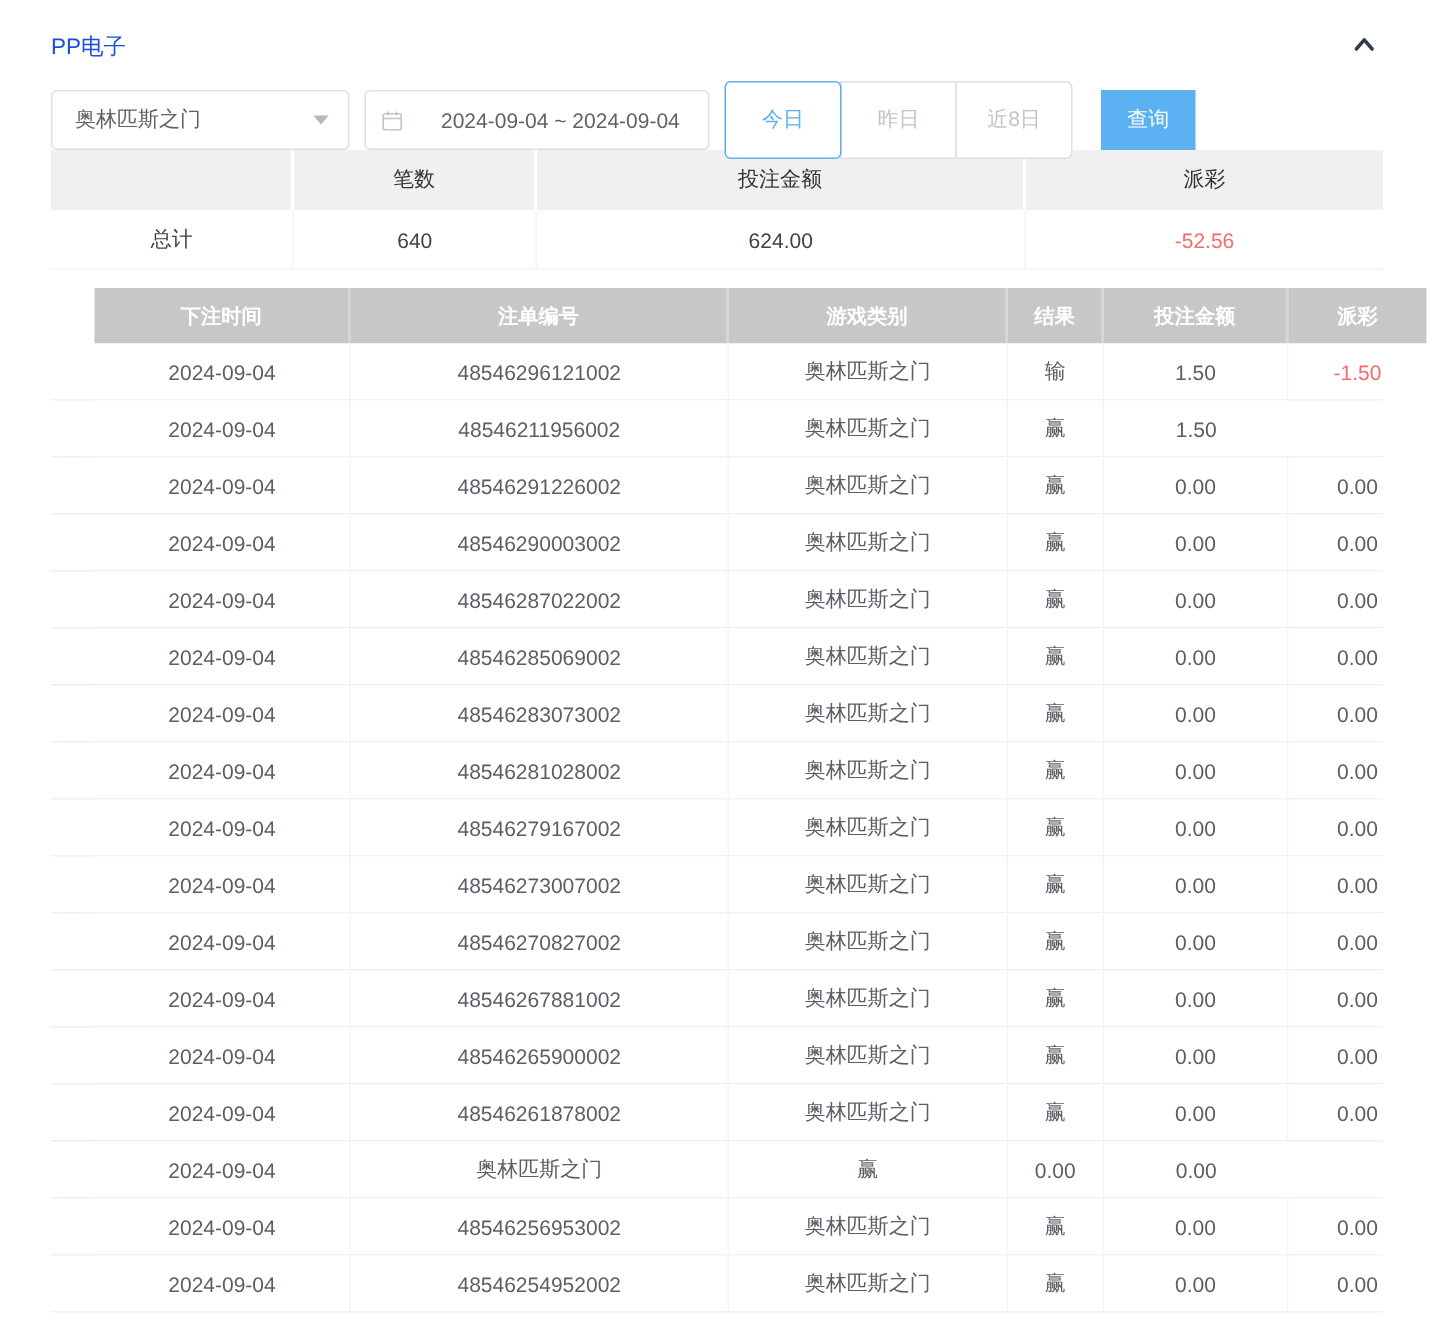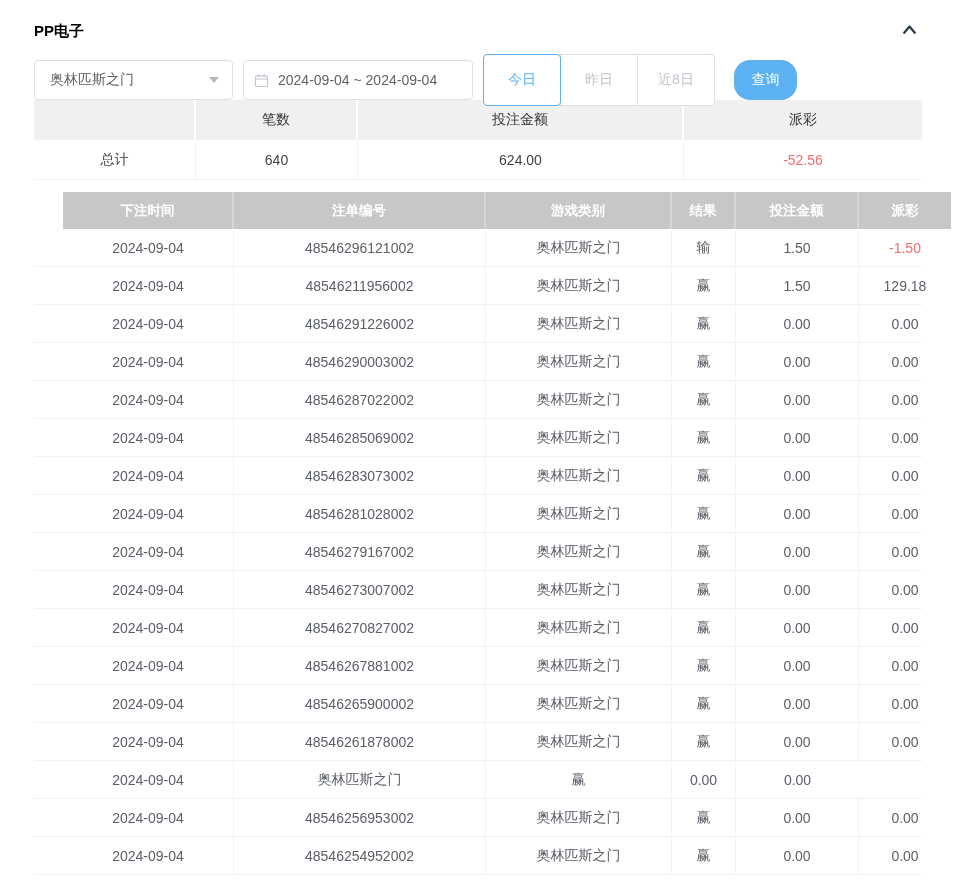--- a/index.html
+++ b/index.html
@@ -7,52 +7,52 @@
   body {
     width: 957px; height: 884px; overflow: hidden;
     background: #fff;
     font-family: "Liberation Sans", "DejaVu Sans", sans-serif;
     color: #606266;
   }
   .panel { padding: 18px 35px 0 34px; }
 
   
   .panel-header { display: flex; justify-content: space-between; align-items: center; height: 26px; }
-  .panel-title { font-size: 15px; font-weight: bold; color: #000000; }
+  .panel-title { font-size: 15px; font-weight: normal; color: #1d4ed8; }
   .collapse-btn { width: 26px; height: 26px; display: flex; align-items: center; justify-content: center; cursor: pointer; background: none; border: none; padding: 0; }
 
   
   .controls { display: flex; align-items: center; margin-top: 16px; height: 40px; }
   .select {
     width: 199px; height: 40px; border: 1px solid #dcdfe6; border-radius: 4px;
     display: flex; align-items: center; justify-content: space-between;
     padding: 0 13px 0 15px; font-size: 14px; color: #606266; cursor: pointer; background: #fff;
   }
   .caret-down {
     width: 0; height: 0;
     border-left: 5px solid transparent; border-right: 5px solid transparent;
     border-top: 6px solid #b4b7bd;
   }
   .date-picker {
     margin-left: 10px; width: 230px; height: 40px; border: 1px solid #dcdfe6; border-radius: 4px;
-    display: flex; align-items: center; gap: 9px; padding: 0 10px;
+    display: flex; align-items: center; gap: 25px; padding: 0 10px;
     font-size: 14px; color: #606266; cursor: pointer; background: #fff;
   }
   .btn-group { display: flex; margin-left: 10px; }
   .seg {
     width: 78px; height: 52px; background: #fff; border: 1px solid #dcdfe6;
     display: flex; align-items: center; justify-content: center;
     font-size: 14px; color: #c0c4cc; cursor: pointer; position: relative;
   }
   .seg + .seg { margin-left: -1px; }
   .seg.first { border-radius: 4px 0 0 4px; }
   .seg.last  { border-radius: 0 4px 4px 0; }
   .seg.active { border-color: var(--accent); color: var(--accent); z-index: 1; border-radius: 4px; }
   .query-btn {
-    margin-left: 19px; width: 63px; height: 40px; border: none; border-radius: 16px;
+    margin-left: 19px; width: 63px; height: 40px; border: none; border-radius: 0;
     background: var(--accent); color: #fff; font-size: 14px; cursor: pointer;
     font-family: inherit;
   }
 
   
   .summary { width: 888px; }
   .sum-grid { display: grid; grid-template-columns: 162px 162px 326px 238px; }
   .sum-head .cell {
     height: 40px; background: #f0f0f0; color: #333; font-size: 14px;
     display: flex; align-items: center; justify-content: center;
@@ -160,21 +160,20 @@
     <div class="cell">输</div>
     <div class="cell">1.50</div>
     <div class="cell neg">-1.50</div>
   </div>
         <div class="bt-grid bt-row">
     <div class="cell">2024-09-04</div>
     <div class="cell">48546211956002</div>
     <div class="cell">奥林匹斯之门</div>
     <div class="cell">赢</div>
     <div class="cell">1.50</div>
-    <div class="cell">129.18</div>
   </div>
         <div class="bt-grid bt-row">
     <div class="cell">2024-09-04</div>
     <div class="cell">48546291226002</div>
     <div class="cell">奥林匹斯之门</div>
     <div class="cell">赢</div>
     <div class="cell">0.00</div>
     <div class="cell">0.00</div>
   </div>
         <div class="bt-grid bt-row">

